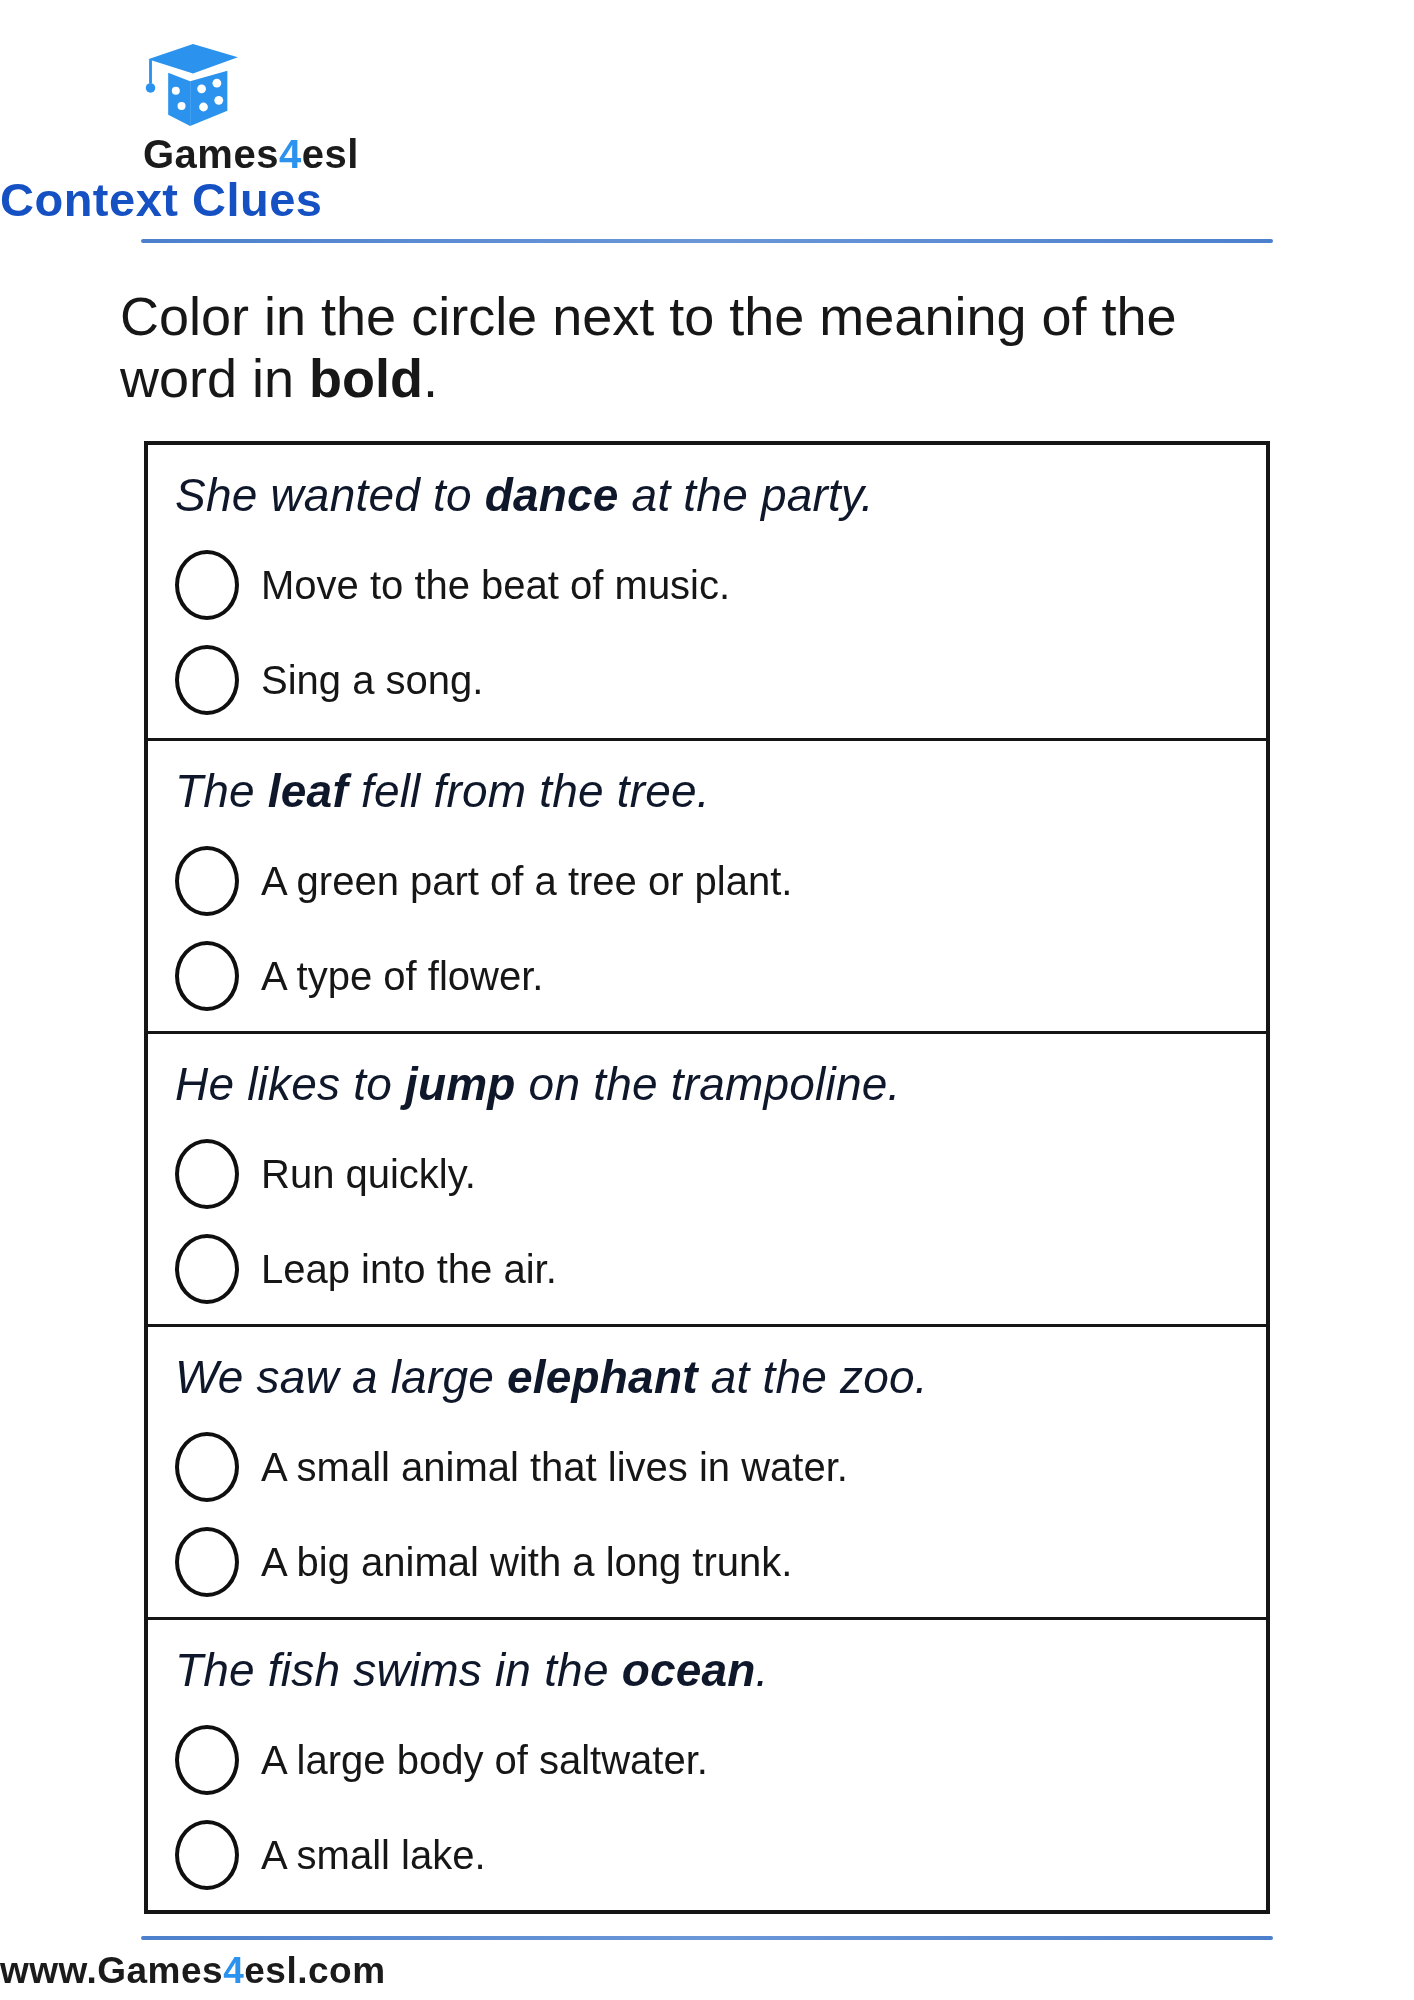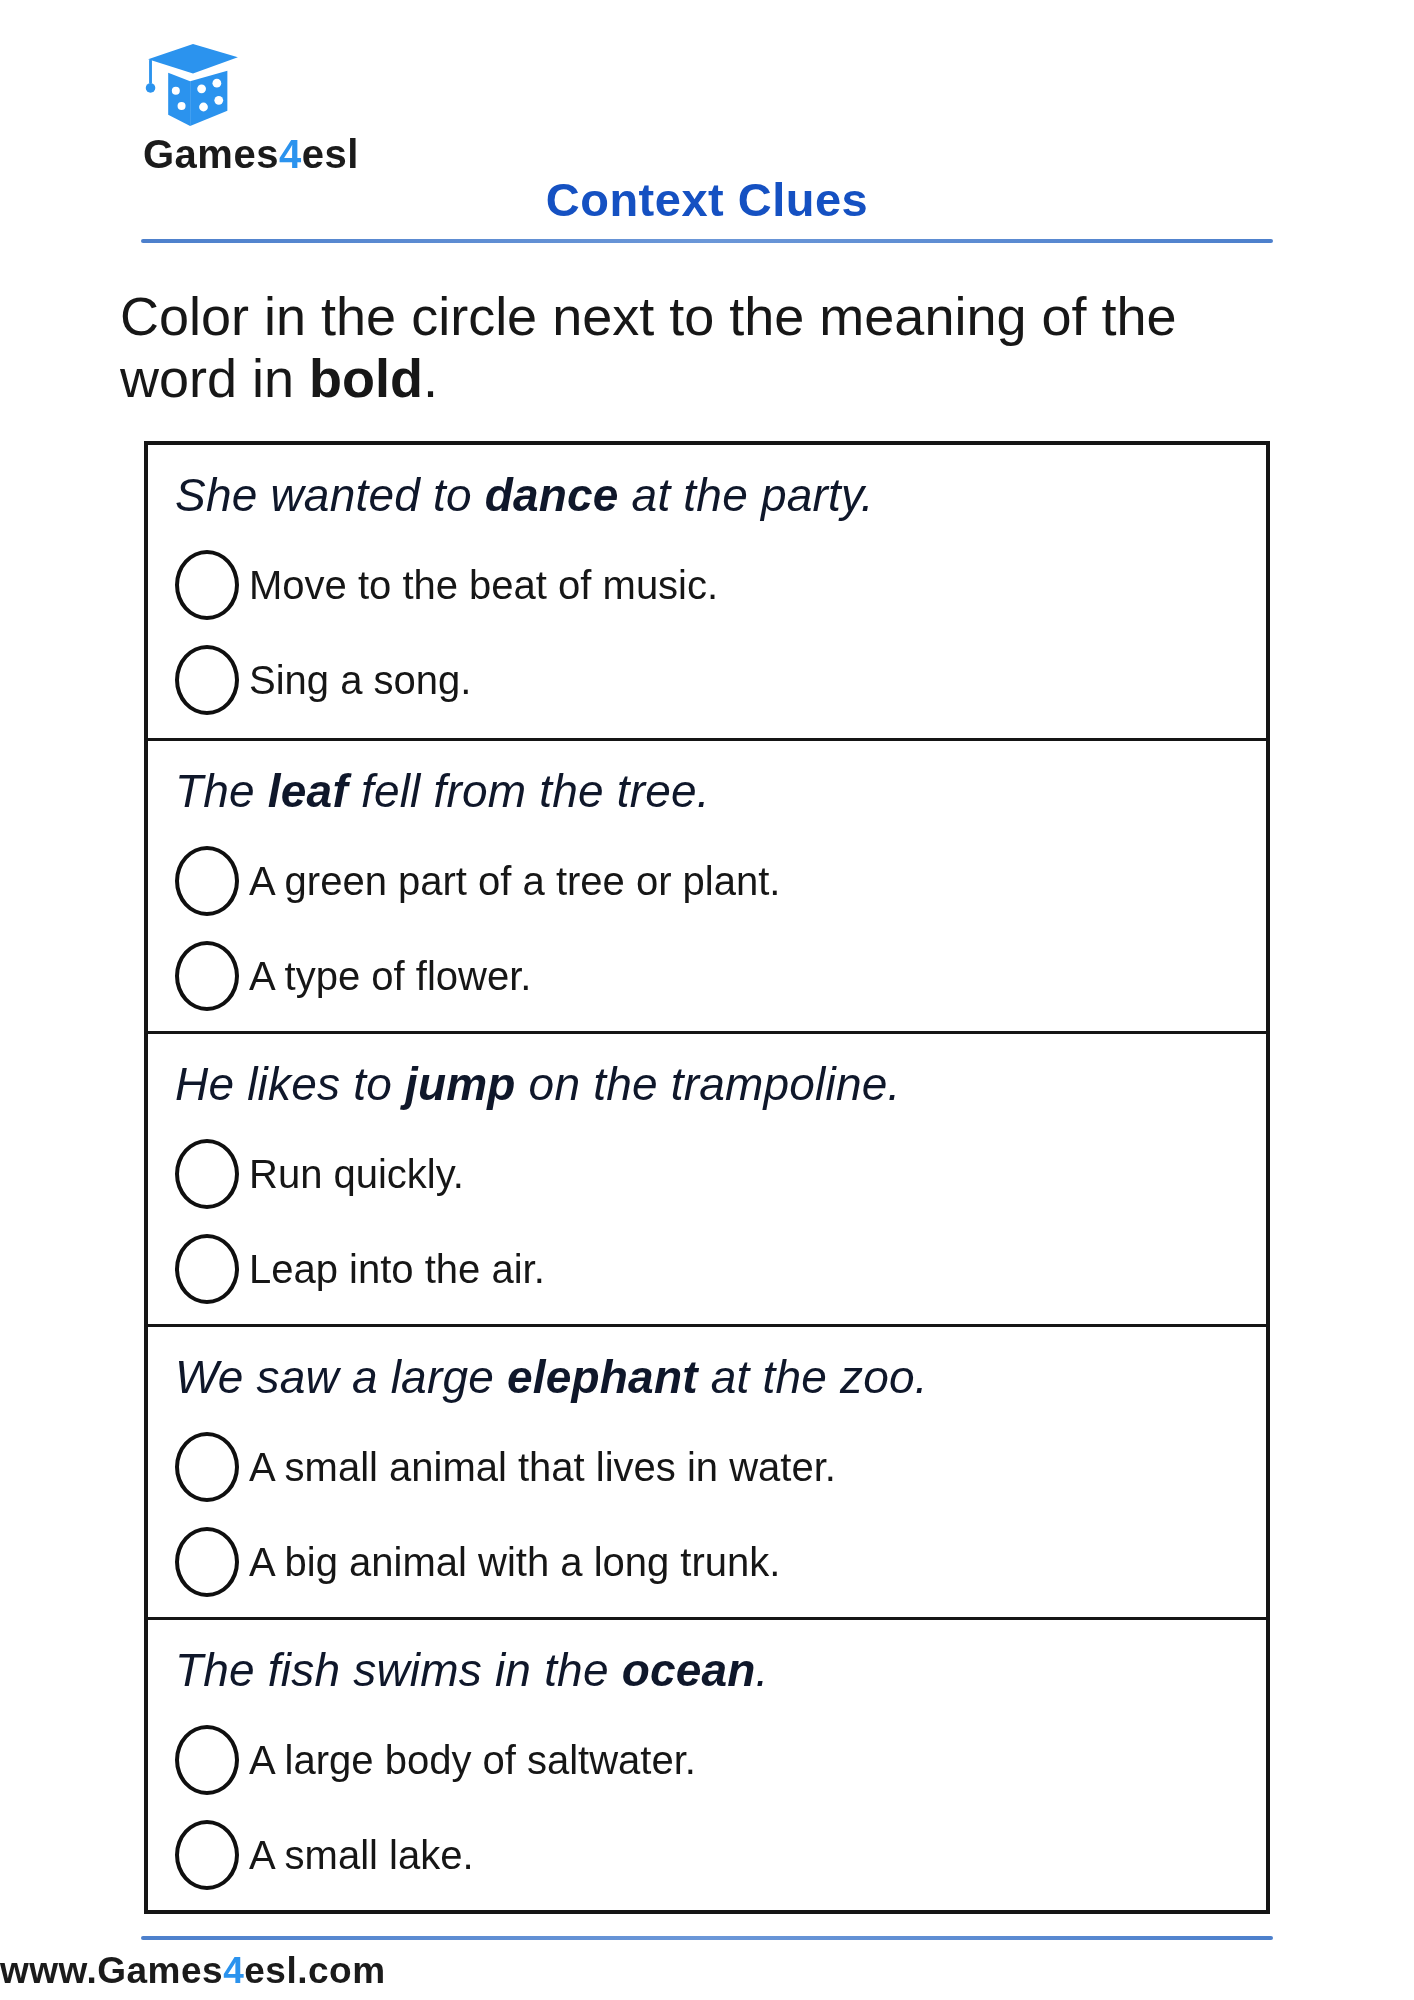--- a/index.html
+++ b/index.html
@@ -17,21 +17,20 @@
   .logo svg{display:block;width:100px;height:84px;}
   .brand{
     margin-top:6px;
     font-size:40px;font-weight:700;letter-spacing:.5px;
     color:#1b1b1b;line-height:1;
   }
   .accent{color:var(--accent-blue,#2b93ee);}
   
   h1.title{
     margin:2px 0 0;
-    text-align:center;
     font-size:47px;line-height:1;
     font-weight:700;
     color:var(--title-blue,#1551c2);
     letter-spacing:.5px;
   }
   .rule{
     margin:16px 141px 0;
     height:4px;border-radius:2px;
     background:linear-gradient(90deg,var(--rule-blue,#4d80cc),#6b97d8 50%,var(--rule-blue,#4d80cc));
   }
@@ -62,21 +61,21 @@
     font-style:italic;
     font-size:46px;line-height:1.15;
     color:#0f172a;
     letter-spacing:.2px;
   }
   .sentence b{font-weight:700;}
   .opts{
     margin-top:27px;
     display:flex;flex-direction:column;gap:24px;
   }
-  .opt{display:flex;align-items:center;gap:10px;height:71px;}
+  .opt{display:flex;align-items:center;gap:22px;height:71px;}
   .circle{
     flex:0 0 auto;
     width:64px;height:70px;
     border:4px solid #0f0f0f;
     border-radius:50%;
     box-sizing:border-box;
     background:#fff;
     cursor:pointer;
   }
   .optlabel{

